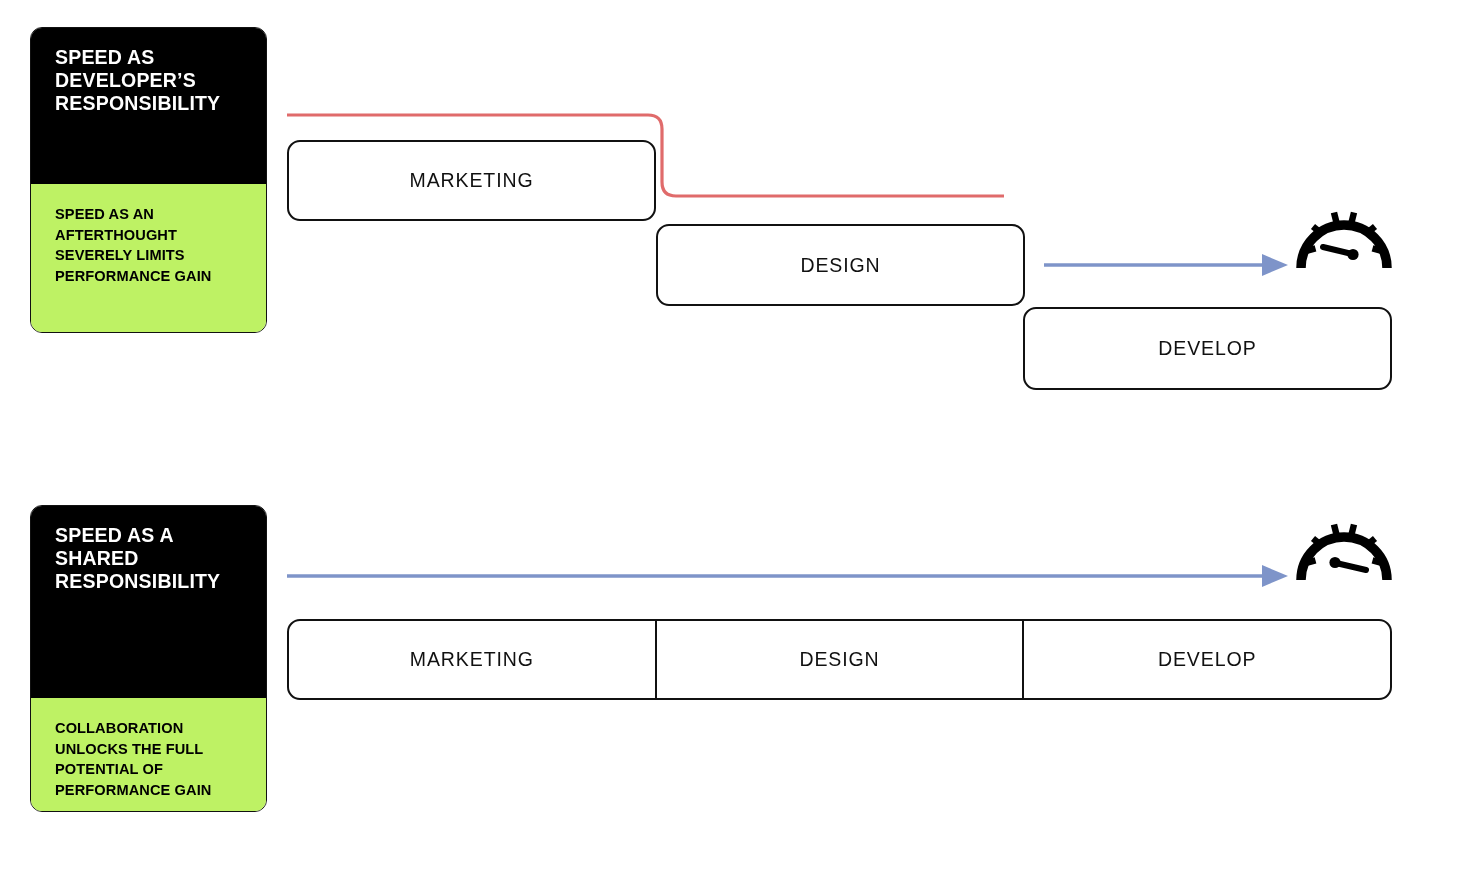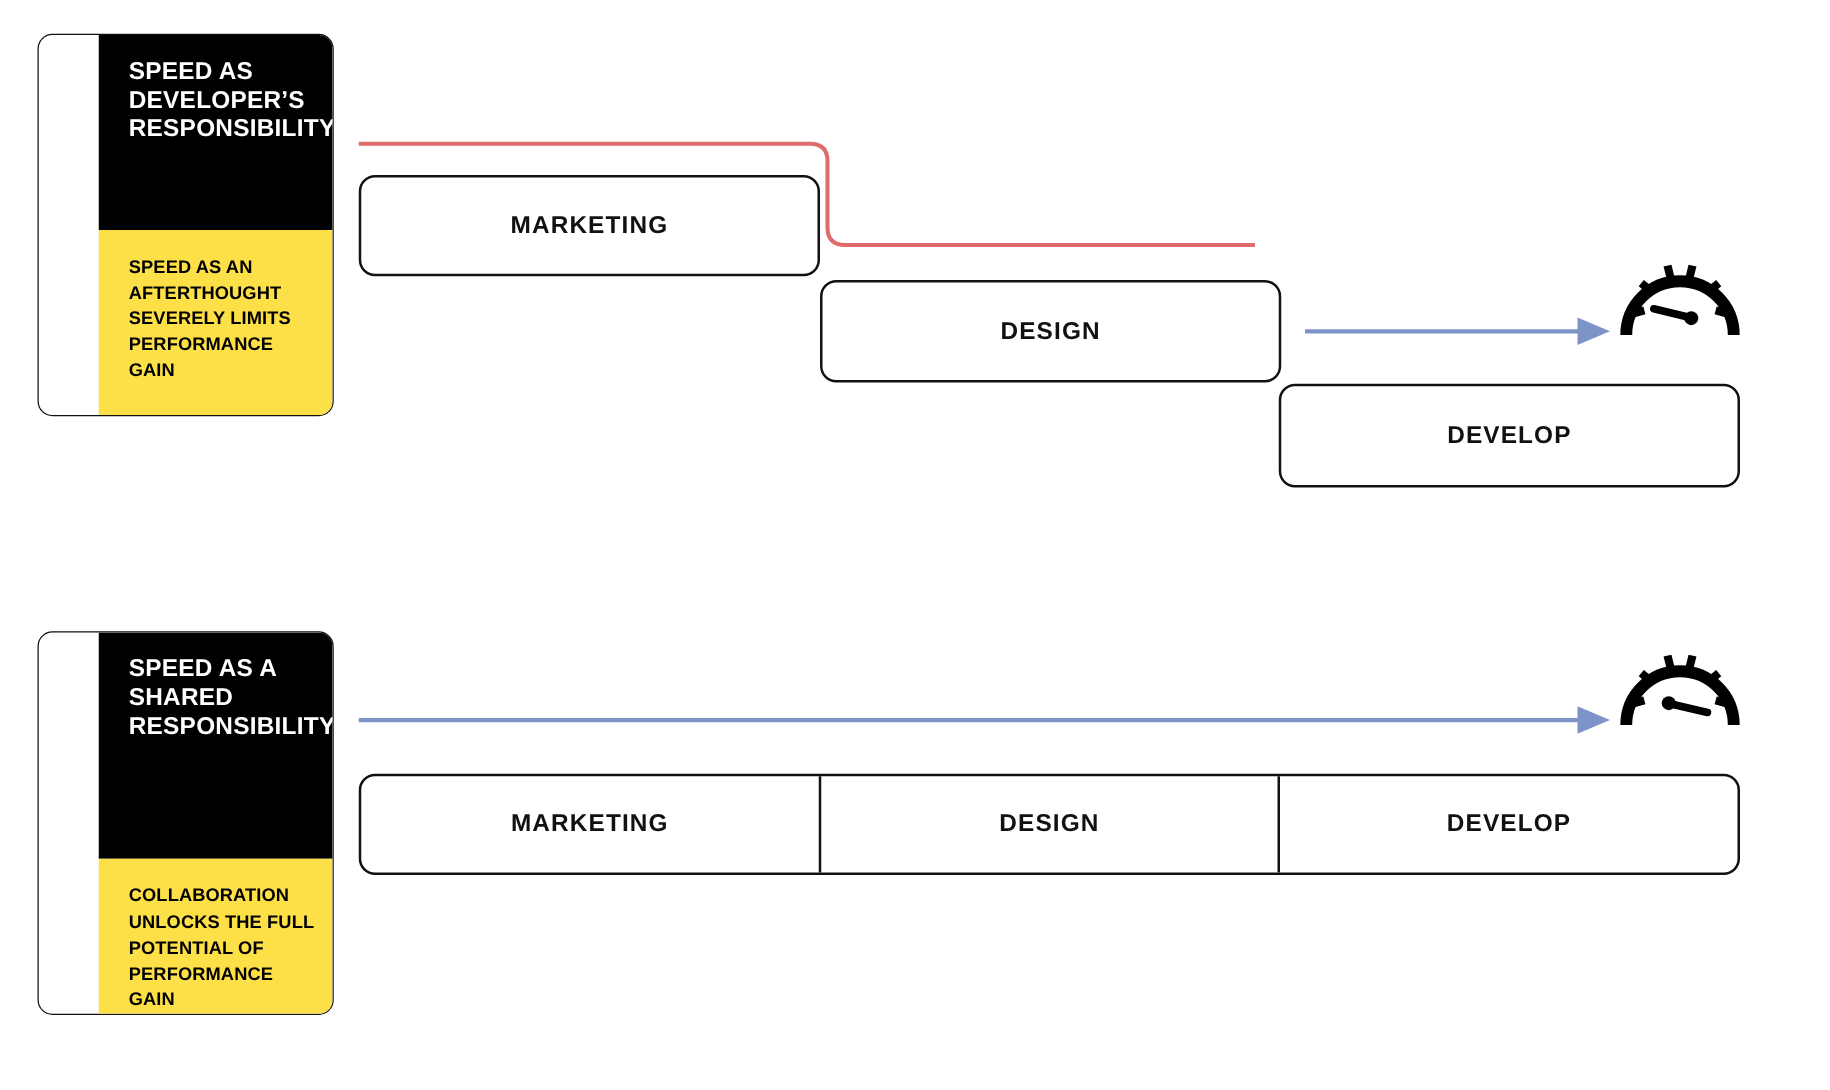--- a/index.html
+++ b/index.html
@@ -24,39 +24,38 @@
   .info-card {
     position: absolute;
     width: 237px;
     border: 1.6px solid #111111;
     border-radius: 12px;
     background: #ffffff;
     box-sizing: border-box;
     overflow: hidden;
     display: flex;
     flex-direction: column;
-    padding-left: 48px;
   }
   .card-head {
     background: #000000;
     color: #ffffff;
     box-sizing: border-box;
     display: flex;
     align-items: flex-start;
   }
   .card-head-text {
     font-size: 19.5px;
     font-weight: bold;
     line-height: 1.18;
     letter-spacing: 0.2px;
     padding: 18px 0 0 24px;
     white-space: pre-line;
   }
   .card-body {
-    background: #fde047;
+    background: #bef264;
     color: #000000;
     box-sizing: border-box;
     flex: 1;
     display: flex;
     align-items: flex-start;
   }
   .card-body-text {
     font-size: 14.6px;
     font-weight: bold;
     line-height: 1.42;
@@ -76,21 +75,21 @@
     border: 2.4px solid #111111;
     border-radius: 13px;
     background: #ffffff;
     box-sizing: border-box;
     display: flex;
     align-items: center;
     justify-content: center;
   }
   .phase-label {
     font-size: 19.5px;
-    font-weight: bold;
+    font-weight: normal;
     letter-spacing: 0.9px;
     color: #111111;
   }
 
   #phase-marketing-staggered { left: 287px;  top: 140px; width: 369px; height: 81px; }
   #phase-design-staggered    { left: 656px;  top: 224px; width: 369px; height: 82px; }
   #phase-develop-staggered   { left: 1023px; top: 307px; width: 369px; height: 83px; }
 
   
   #unified-bar {

